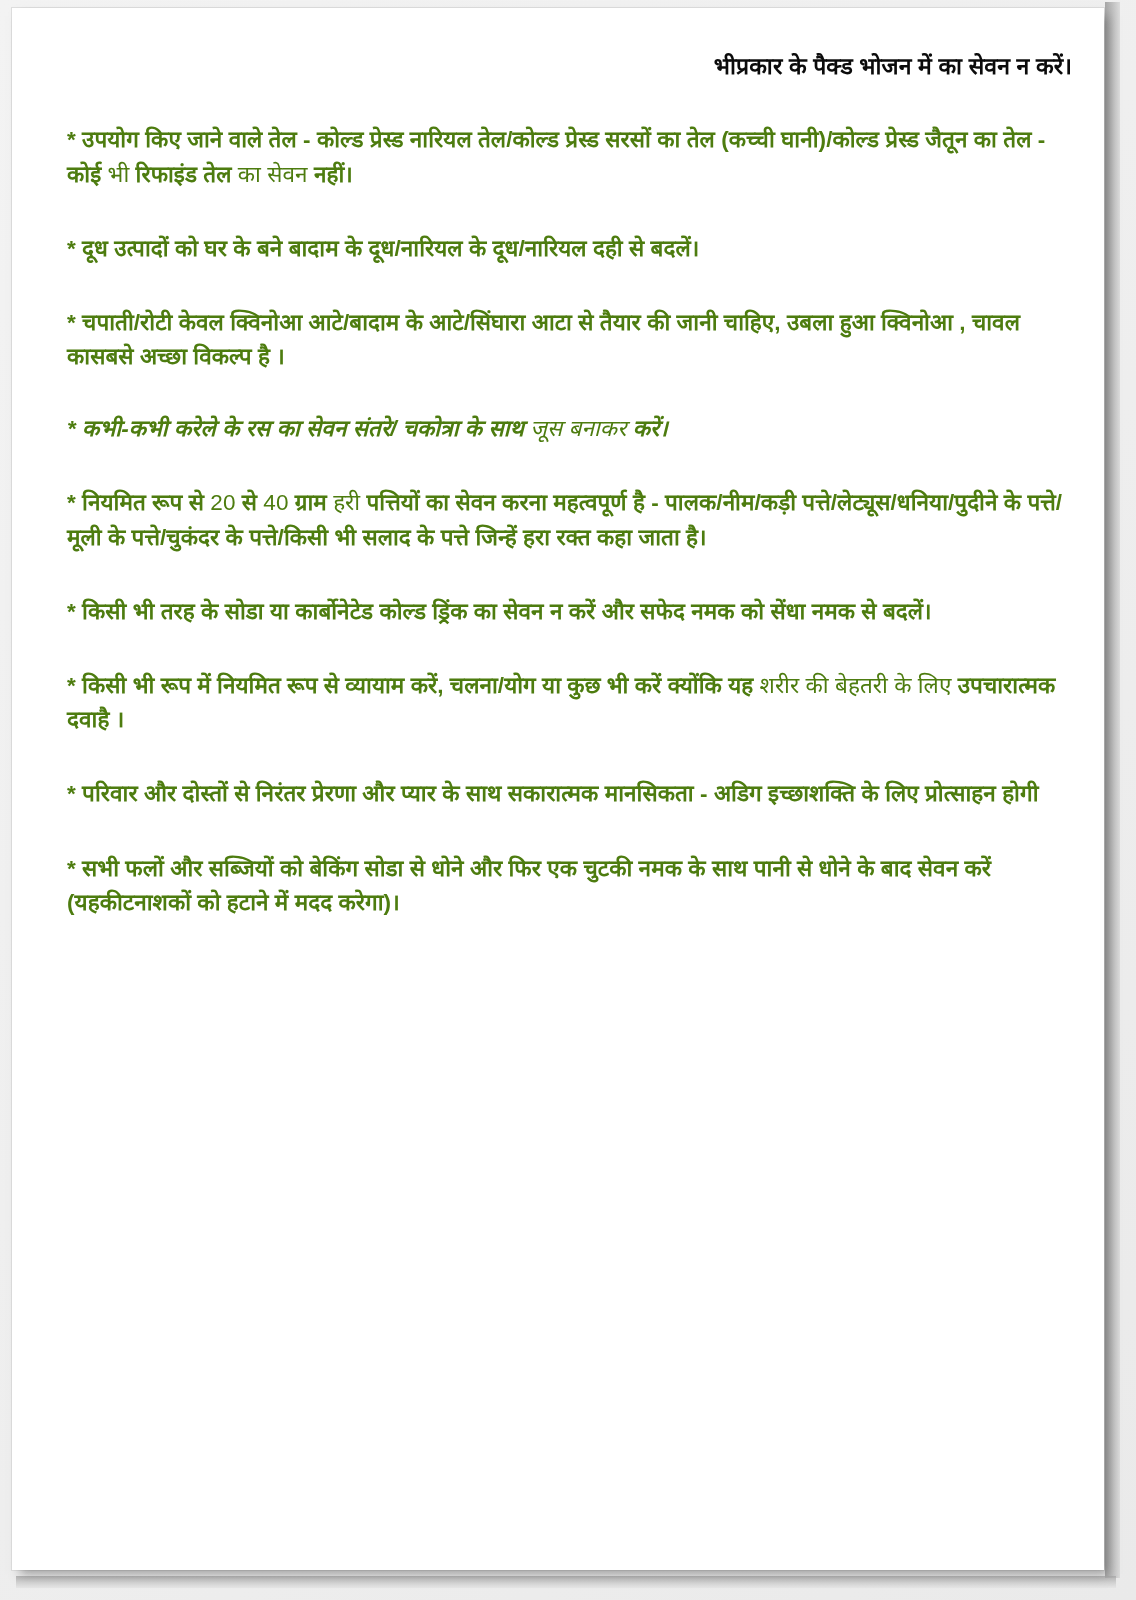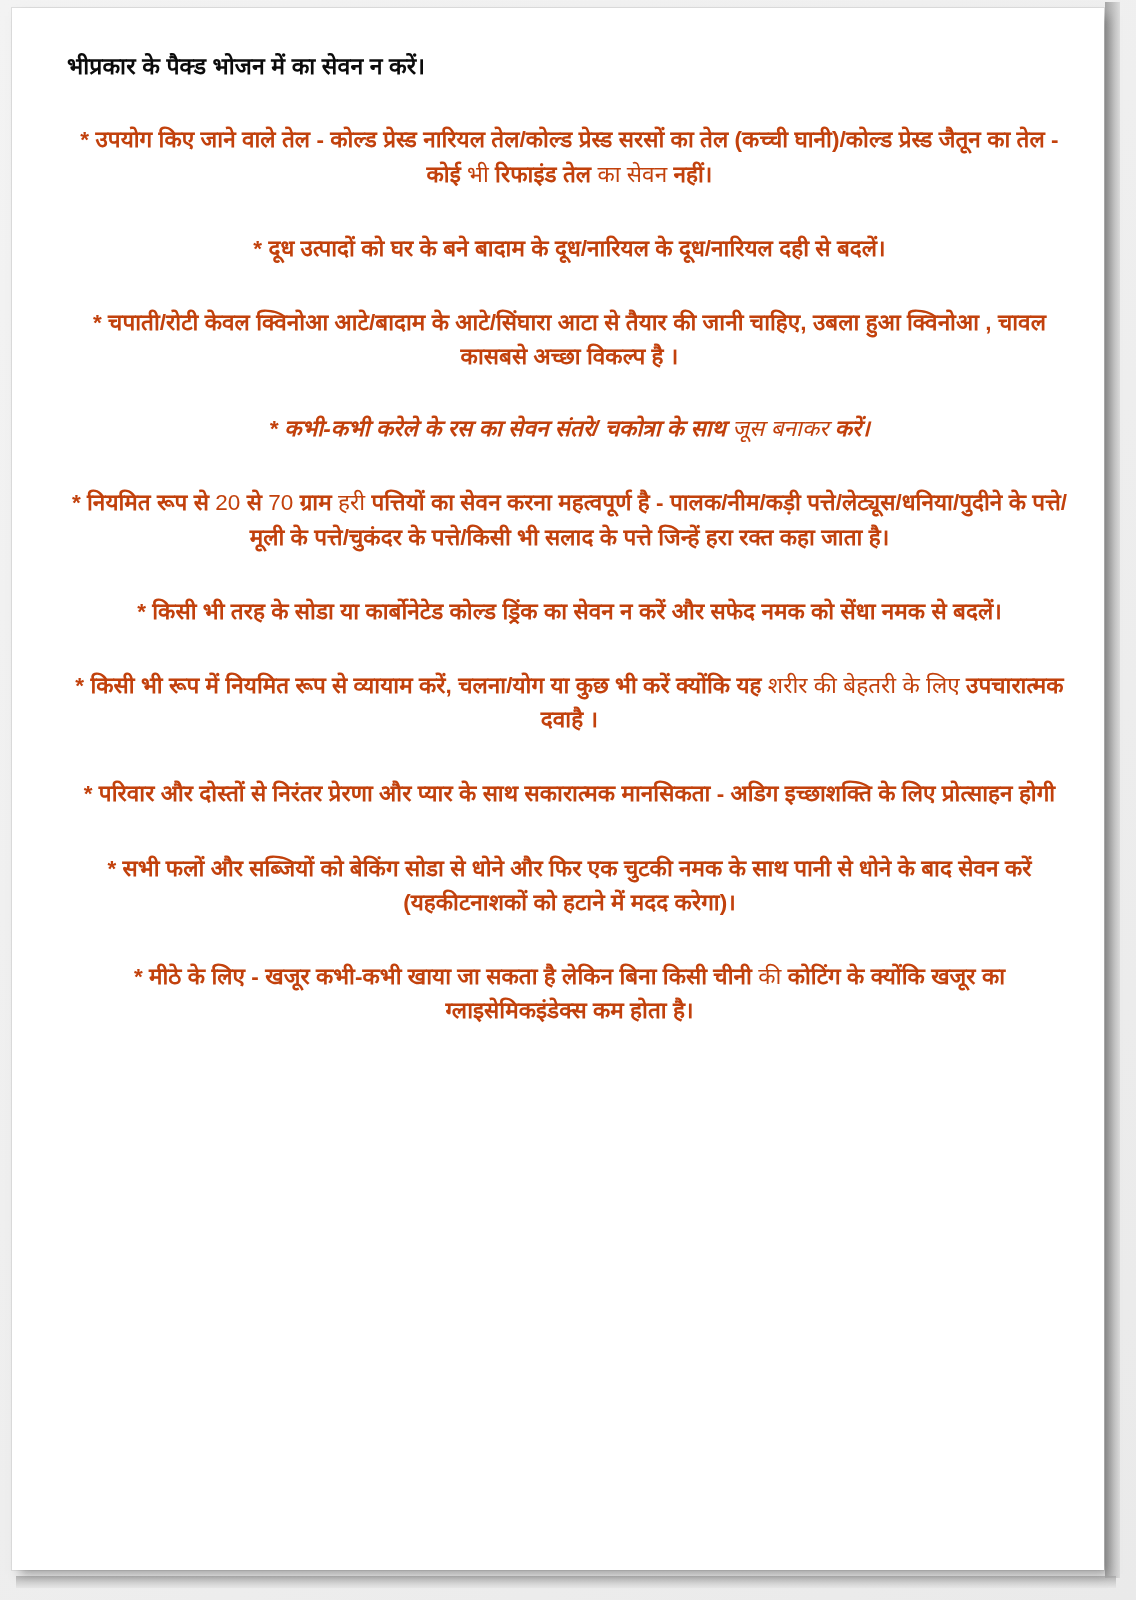--- a/index.html
+++ b/index.html
@@ -64,32 +64,33 @@
   }
 
   .doc-heading {
     font-family: "Liberation Sans", "DejaVu Sans", sans-serif;
     font-weight: 700;
     font-size: 23px;
     line-height: 1.45;
     color: #0b0b0b;
     margin: 0 0 18px 0;
     letter-spacing: 0.1px;
+    text-align: right;
   }
 
   .para {
     font-family: "Liberation Sans", "DejaVu Sans", sans-serif;
     font-size: 22.5px;
     line-height: 1.52;
-    color: #c2410c;
+    color: #4d7c0f;
     margin: 0;
     padding: 0;
     letter-spacing: 0.05px;
     font-weight: 700;
-    text-align: center;
+    text-align: left;
   }
 
   
   .block {
     margin-top: 40px;
   }
   .block.tight {
     margin-top: 38px;
     font-style: italic;
   }
@@ -121,38 +122,35 @@
 
       <div class="block">
         <p class="para"><span> * चपाती/रोटी केवल क्विनोआ आटे/बादाम के आटे/सिंघारा आटा से तैयार की जानी चाहिए, उबला हुआ क्विनोआ , चावल कासबसे अच्छा विकल्प है ।</span></p>
       </div>
 
       <div class="block tight">
         <p class="para"><span> * कभी-कभी करेले के रस का सेवन संतरे/ चकोत्रा के साथ </span><span class="lw">जूस बनाकर </span><span>करें।</span></p>
       </div>
 
       <div class="block">
-        <p class="para"><span> * नियमित रूप से </span><span class="lw">20 </span><span>से </span><span class="lw">70 </span><span>ग्राम </span><span class="lw">हरी </span><span>पत्तियों का सेवन करना महत्वपूर्ण है - पालक/नीम/कड़ी पत्ते/लेट्यूस/धनिया/पुदीने के पत्ते/मूली के पत्ते/चुकंदर के पत्ते/किसी भी सलाद के पत्ते जिन्हें हरा रक्त कहा जाता है।</span></p>
+        <p class="para"><span> * नियमित रूप से </span><span class="lw">20 </span><span>से </span><span class="lw">40 </span><span>ग्राम </span><span class="lw">हरी </span><span>पत्तियों का सेवन करना महत्वपूर्ण है - पालक/नीम/कड़ी पत्ते/लेट्यूस/धनिया/पुदीने के पत्ते/मूली के पत्ते/चुकंदर के पत्ते/किसी भी सलाद के पत्ते जिन्हें हरा रक्त कहा जाता है।</span></p>
       </div>
 
       <div class="block">
         <p class="para"><span> * किसी भी तरह के सोडा या कार्बोनेटेड कोल्ड ड्रिंक का सेवन न करें और सफेद नमक को सेंधा नमक से बदलें।</span></p>
       </div>
 
       <div class="block">
         <p class="para"><span> * किसी भी रूप में नियमित रूप से व्यायाम करें, चलना/योग या कुछ भी करें क्योंकि यह </span><span class="lw">शरीर की बेहतरी के लिए </span><span>उपचारात्मक दवाहै ।</span></p>
       </div>
 
       <div class="block">
         <p class="para"><span> * परिवार और दोस्तों से निरंतर प्रेरणा और प्यार के साथ सकारात्मक मानसिकता - अडिग इच्छाशक्ति के लिए प्रोत्साहन होगी</span></p>
       </div>
 
       <div class="block">
         <p class="para"><span> * सभी फलों और सब्जियों को बेकिंग सोडा से धोने और फिर एक चुटकी नमक के साथ पानी से धोने के बाद सेवन करें (यहकीटनाशकों को हटाने में मदद करेगा)।</span></p>
       </div>
 
-      <div class="block">
-        <p class="para"><span> * मीठे के लिए - खजूर कभी-कभी खाया जा सकता है लेकिन बिना किसी चीनी </span><span class="lw">की </span><span>कोटिंग के क्योंकि खजूर का ग्लाइसेमिकइंडेक्स कम होता है।</span></p>
-      </div>
 
     </div>
   </div>
 </div>
 
 </body></html>

